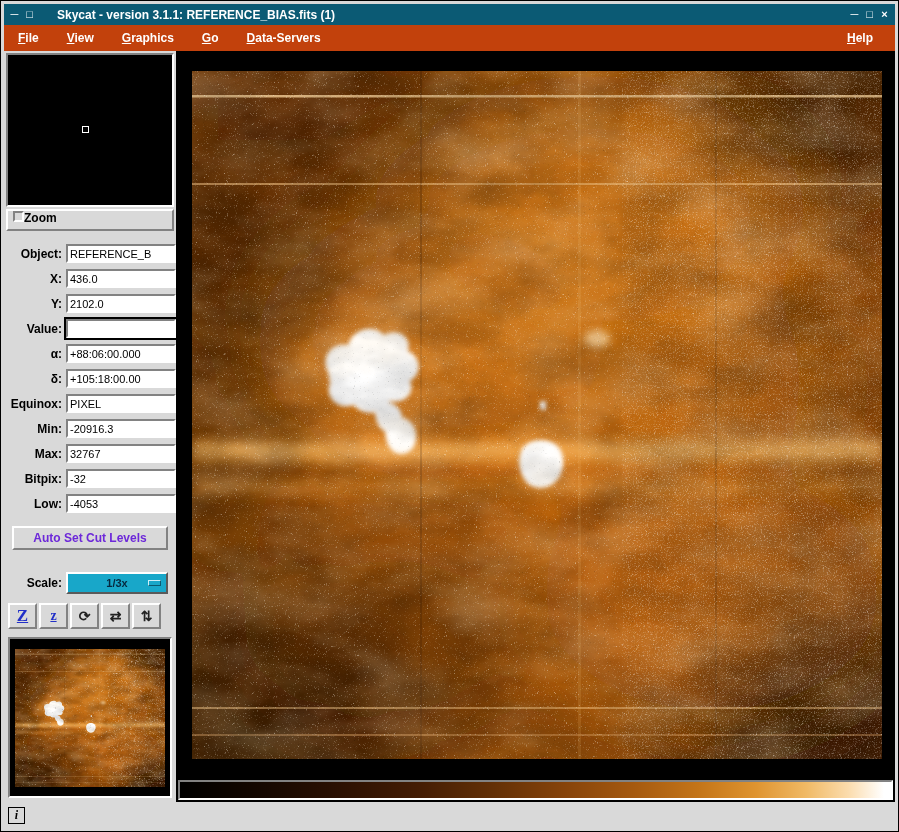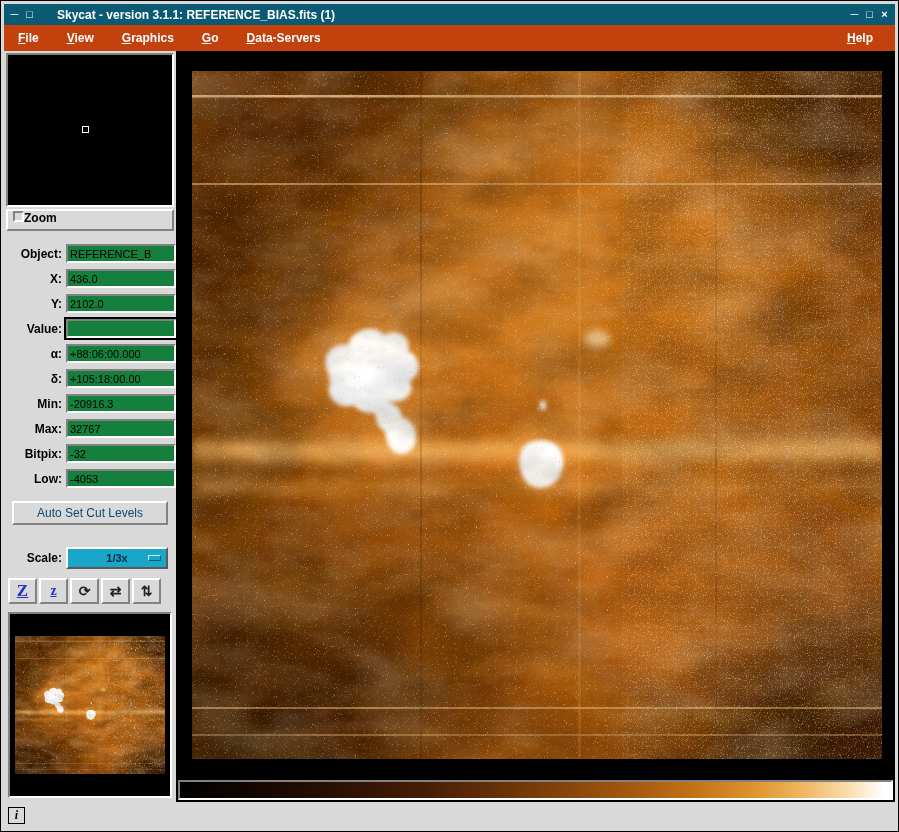--- a/index.html
+++ b/index.html
@@ -56,30 +56,30 @@
   }
   .checkbox {
     width: 11px; height: 11px; background: #d9d9d9;
     border: 2px solid; border-color: #828282 #ffffff #ffffff #828282;
   }
 
   .formarea { padding-top: 10px; flex: none; }
   .frow { display: flex; align-items: center; height: 25px; }
   .flabel { width: 62px; text-align: right; font-weight: bold; font-size: 12px; padding-right: 4px; white-space: nowrap; }
   .entry {
-    flex: 1; width: 100%; height: 19px; background: #15803d; color: #000;
+    flex: 1; width: 100%; height: 19px; background: #ffffff; color: #000;
     border: 2px solid; border-color: #828282 #ffffff #ffffff #828282;
     font-family: "Liberation Sans", sans-serif; font-size: 11px; padding: 0 2px;
     outline: none;
   }
   .entry-hl { outline: 2px solid #000; }
 
   .autocut {
     margin: 10px 8px 0 8px; height: 24px; flex: none;
-    background: #d9d9d9; color: #0c4a6e; font-weight: normal; font-size: 12px;
+    background: #d9d9d9; color: #6d28d9; font-weight: bold; font-size: 12px;
     font-family: "Liberation Sans", sans-serif;
     border: 2px solid; border-color: #ffffff #828282 #828282 #ffffff;
     cursor: default;
   }
   .scalerow { display: flex; align-items: center; height: 26px; margin-top: 20px; padding-right: 8px; flex: none; }
   .scalemenu {
     flex: 1; height: 22px; background: #18a7c9; color: #06283f;
     border: 2px solid; border-color: #ffffff #5a5a5a #5a5a5a #ffffff;
     font-weight: bold; font-size: 11px;
     display: flex; align-items: center; justify-content: center; position: relative;
@@ -279,20 +279,24 @@
         </div>
         <div class="frow">
           <span class="flabel">α:</span>
           <input class="entry" value="+88:06:00.000" style="">
         </div>
         <div class="frow">
           <span class="flabel">δ:</span>
           <input class="entry" value="+105:18:00.00" style="">
         </div>
         <div class="frow">
+          <span class="flabel">Equinox:</span>
+          <input class="entry" value="PIXEL" style="">
+        </div>
+        <div class="frow">
           <span class="flabel">Min:</span>
           <input class="entry" value="-20916.3" style="">
         </div>
         <div class="frow">
           <span class="flabel">Max:</span>
           <input class="entry" value="32767" style="">
         </div>
         <div class="frow">
           <span class="flabel">Bitpix:</span>
           <input class="entry" value="-32" style="">

